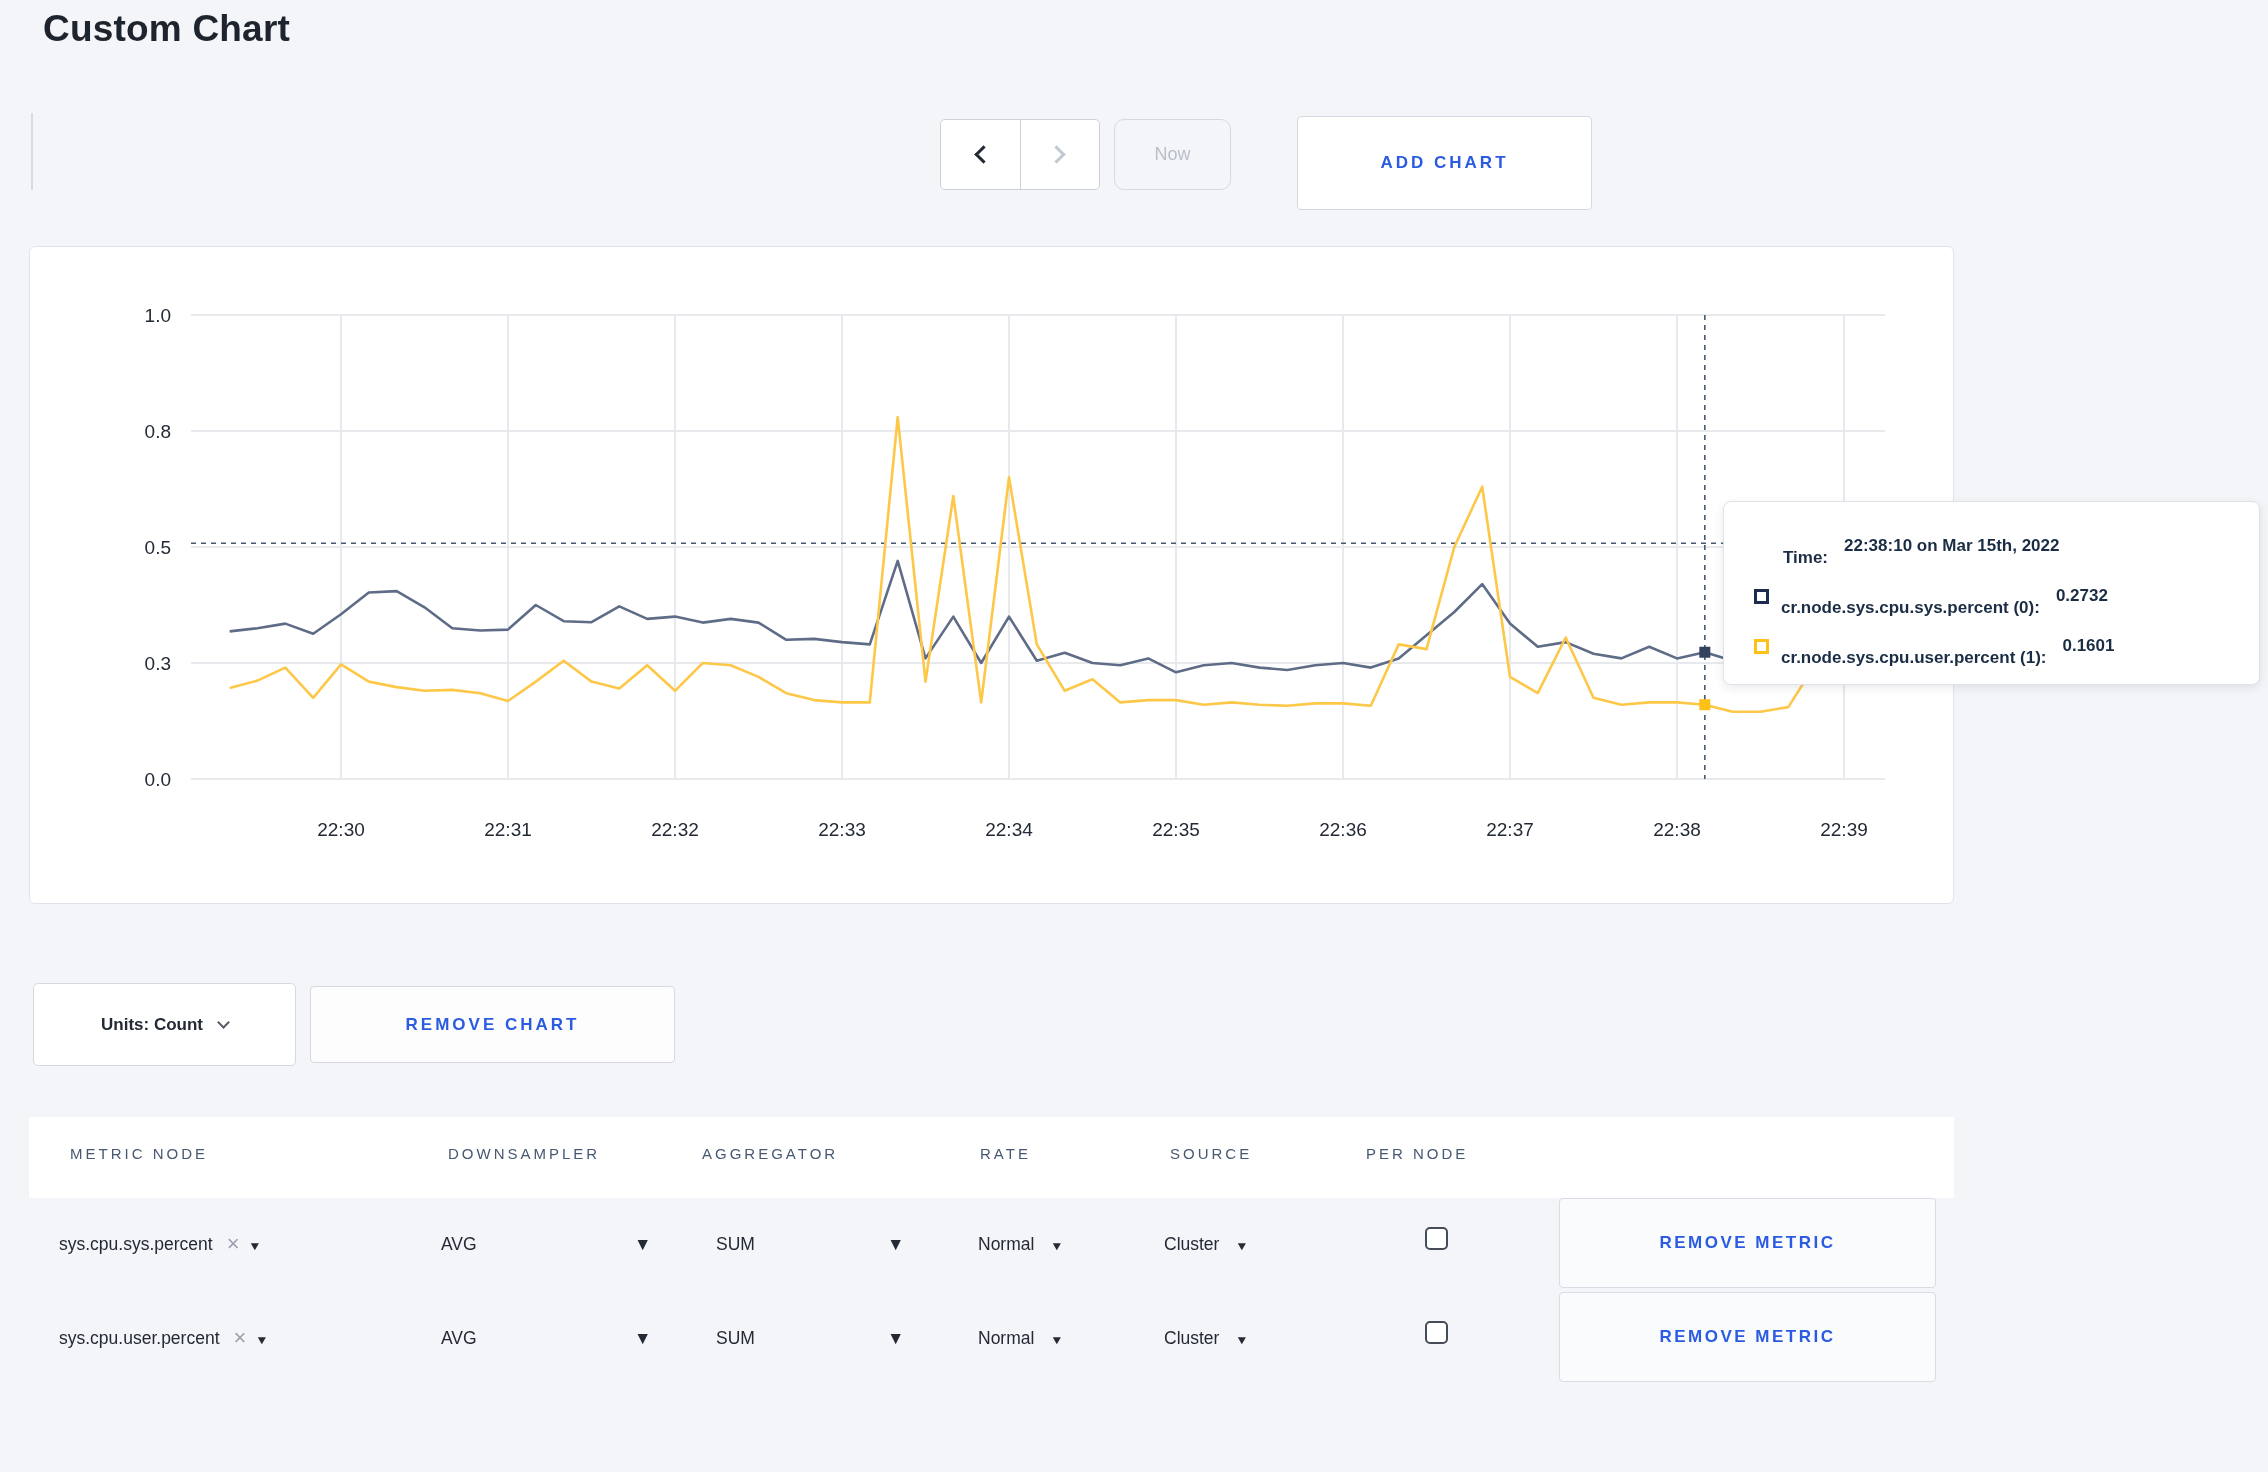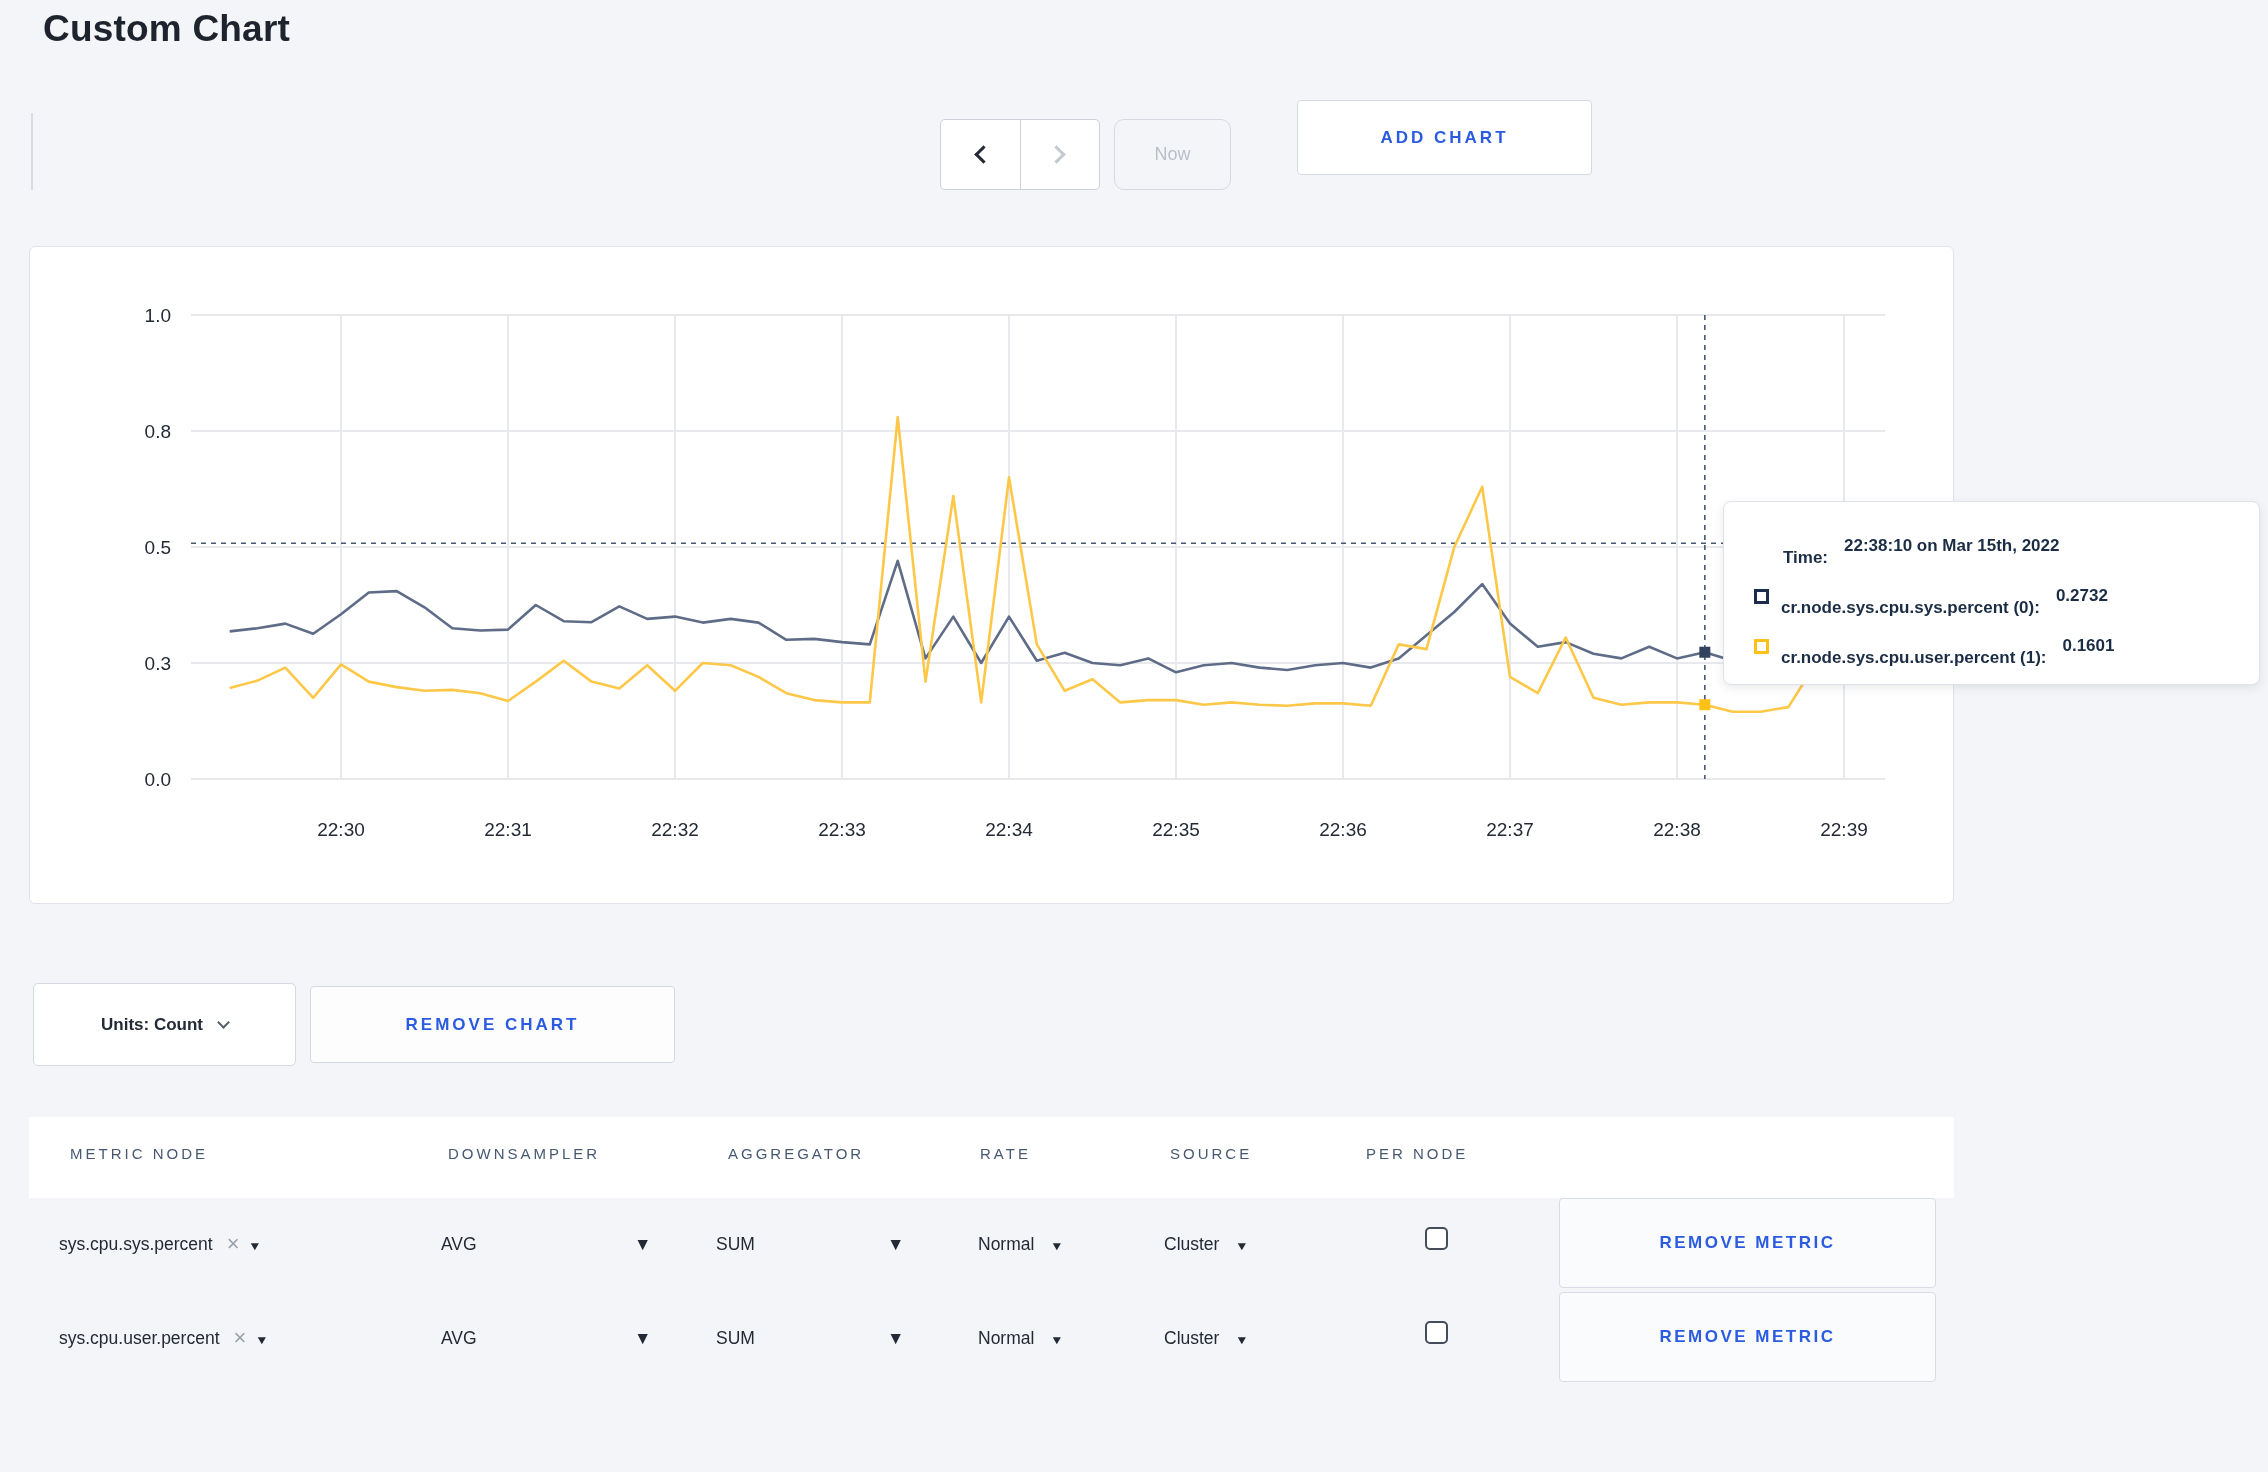--- a/index.html
+++ b/index.html
@@ -20,21 +20,21 @@
   .pager { position:absolute; left:940px; top:119px; width:160px; height:71px; background:#fff;
            border:1px solid #ccd1da; border-radius:5px; display:flex; }
   .pager .pbtn { flex:1; display:flex; align-items:center; justify-content:center; cursor:pointer; }
   .pager .pbtn:first-child { border-right:1px solid #ccd1da; }
   .chev-left  { width:13px; height:13px; border-left:3px solid #242a35; border-bottom:3px solid #242a35; transform:rotate(45deg); margin-left:6px;}
   .chev-right { width:13px; height:13px; border-right:3px solid #c3c9d3; border-top:3px solid #c3c9d3; transform:rotate(45deg); margin-right:6px;}
   .now-btn { position:absolute; left:1114px; top:119px; width:117px; height:71px; background:transparent;
              border:1px solid #d5dae2; border-radius:10px; font-size:18px; color:#b9bfc9; font-family:inherit; }
   .blue-btn { background:#fff; border:1px solid #d5d9e1; border-radius:4px; color:#2b5be0;
               font-weight:700; letter-spacing:3px; font-size:17px; font-family:inherit; cursor:pointer; }
-  .add-chart { position:absolute; left:1297px; top:100px; width:295px; height:75px; }
+  .add-chart { position:absolute; left:1297px; top:116px; width:295px; height:94px; }
 
   
   .chart-card { position:absolute; left:29px; top:246px; width:1925px; height:658px; background:#fff;
                 border:1px solid #e0e3ea; border-radius:6px; }
   .chart-card svg { position:absolute; left:0; top:0; }
   svg text { font-family:"Liberation Sans", sans-serif; fill:#242a35; }
 
   
   .chart-tooltip { position:absolute; left:1723px; top:501px; width:537px; height:184px; background:#fff;
                    border:1px solid #dfe2e9; border-radius:8px; box-shadow:0 3px 10px rgba(40,50,70,.10);
@@ -48,21 +48,21 @@
   
   .units-box { position:absolute; left:33px; top:983px; width:263px; height:83px; background:#fff;
                border:1px solid #d5d9e1; border-radius:5px; display:flex; align-items:center; justify-content:center; cursor:pointer; }
   .units-box span.lbl { font-size:17px; font-weight:700; color:#242a35; }
   .units-box .chev { width:9px; height:9px; margin-left:16px; margin-top:-4px; border-color:#555c68; }
   .remove-chart { position:absolute; left:310px; top:986px; width:365px; height:77px; background:#fdfdfe; }
 
   
   .thead { position:absolute; left:29px; top:1117px; width:1925px; height:81px; background:#fff; }
   .th { position:absolute; top:28px; font-size:15px; letter-spacing:3px; color:#475872; white-space:nowrap; }
-  .th.c0{left:41px;} .th.c1{left:419px;} .th.c2{left:699px;} .th.c3{left:951px;} .th.c4{left:1141px;} .th.c5{left:1337px;}
+  .th.c0{left:41px;} .th.c1{left:419px;} .th.c2{left:673px;} .th.c3{left:951px;} .th.c4{left:1141px;} .th.c5{left:1337px;}
   .mrow { position:absolute; left:29px; width:1925px; height:92px; }
   .mrow .cell { position:absolute; top:50%; transform:translateY(-50%); font-size:17.5px; color:#242a35; white-space:nowrap; cursor:pointer; }
   .x-icon { color:#9aa0ab; font-size:22px; margin-left:14px; vertical-align:-1px; }
   .caret { display:inline-block; font-size:12px; color:#242a35; transform:scaleX(1.15); }
   .caret.gap { margin-left:12px; }
   .m-name{left:30px;} .m-ds{left:412px;} .m-ds-c{left:605px;} .m-ag{left:687px;} .m-ag-c{left:858px;}
   .m-rate{left:949px;} .m-src{left:1135px;}
   .checkbox { position:absolute; left:1396px; top:29px; width:23px; height:23px; background:#fff;
               border:2px solid #454c59; border-radius:5px; cursor:pointer; }
   .remove-metric { position:absolute; left:1530px; top:0; width:377px; height:90px; background:#fafbfd;

